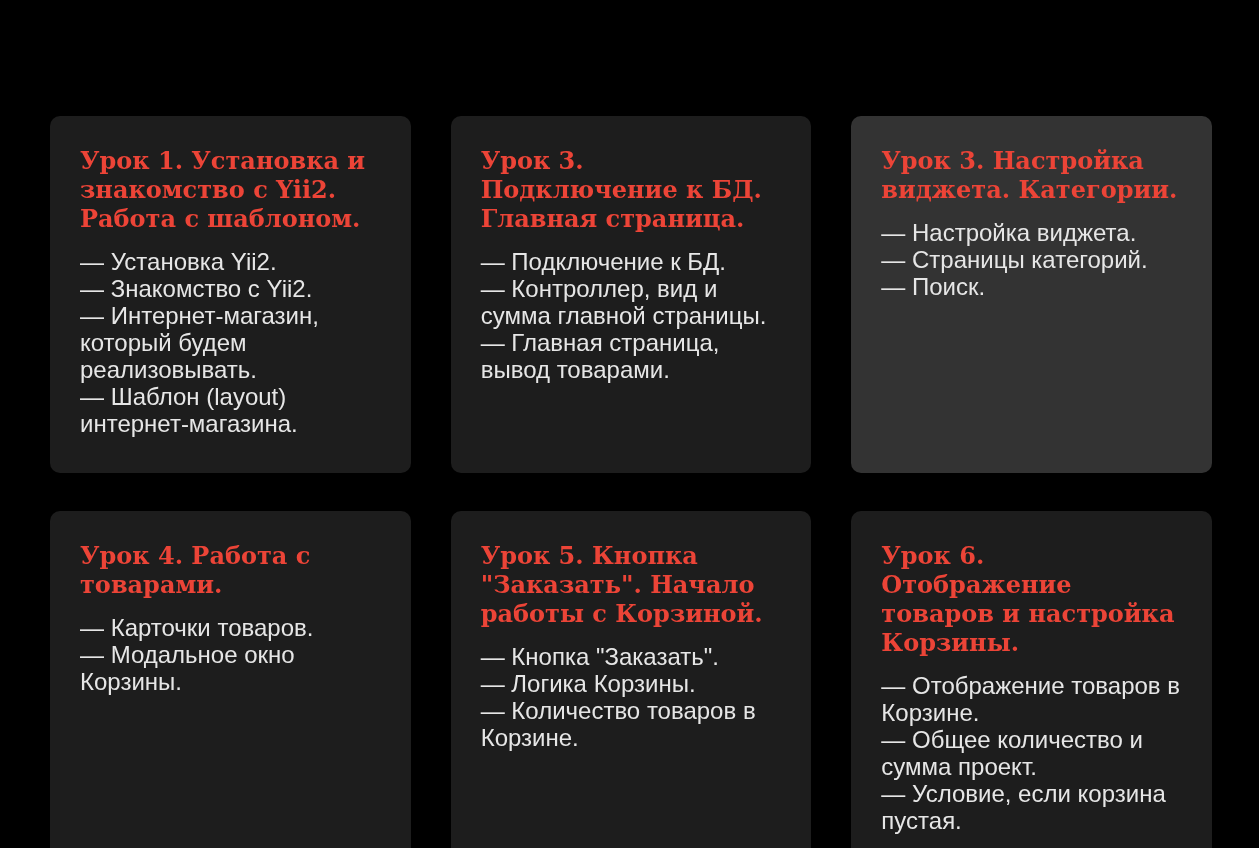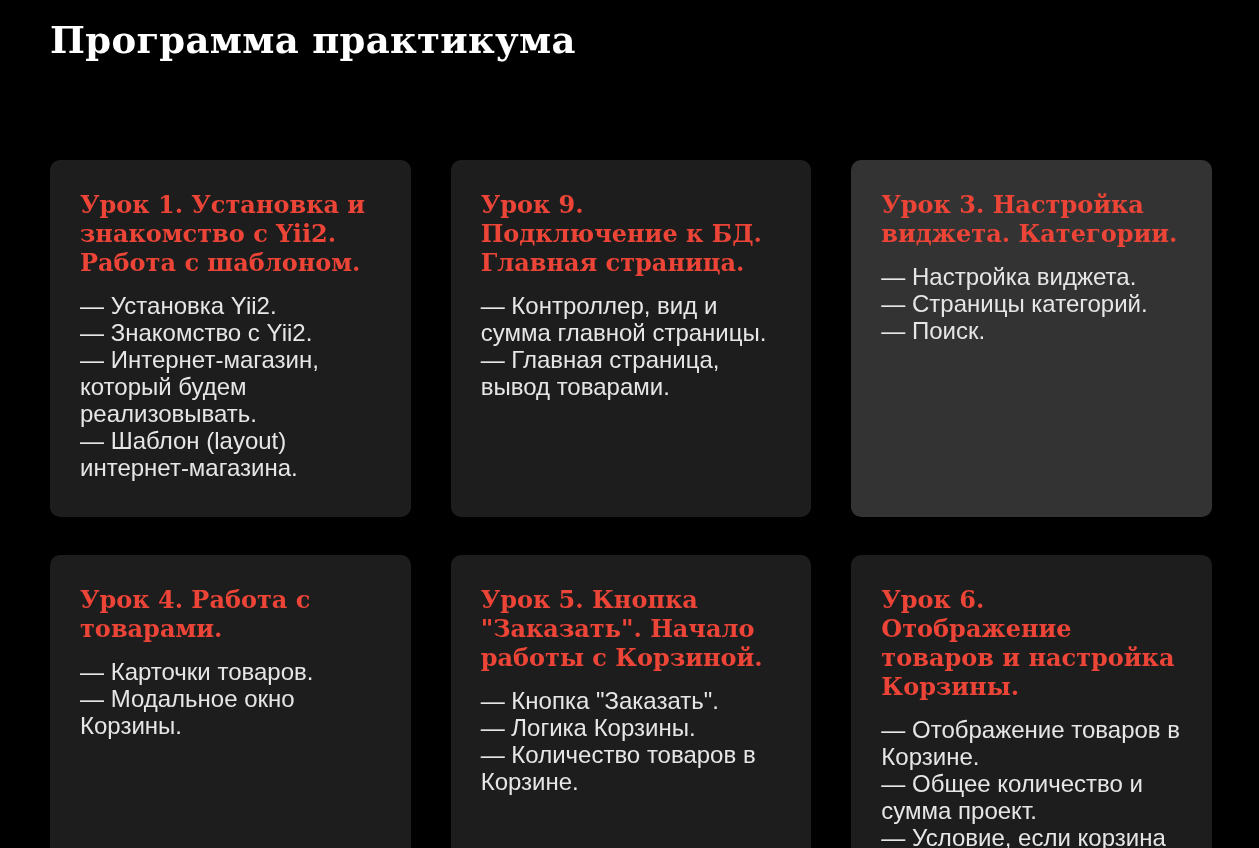--- a/index.html
+++ b/index.html
@@ -58,37 +58,37 @@
   .card-topics li {
     font-size: 24px;
     line-height: 27px;
     color: var(--body-text, #e6e6e6);
   }
 </style>
 </head>
 <body>
 
 <div class="page">
-  <h1 class="page-title">Программа практикума</h1>
 
   <div class="cards-grid">
 
     <div class="card">
       <h2 class="card-title">Урок 1. Установка и знакомство с Yii2. Работа с шаблоном.</h2>
       <ul class="card-topics">
         <li>— Установка Yii2.</li>
         <li>— Знакомство с Yii2.</li>
         <li>— Интернет-магазин, который будем реализовывать.</li>
         <li>— Шаблон (layout) интернет-магазина.</li>
       </ul>
     </div>
 
     <div class="card">
-      <h2 class="card-title">Урок 9. Подключение к БД. Главная страница.</h2>
+      <h2 class="card-title">Урок 3. Подключение к БД. Главная страница.</h2>
       <ul class="card-topics">
+        <li>— Подключение к БД.</li>
         <li>— Контроллер, вид и сумма главной страницы.</li>
         <li>— Главная страница, вывод товарами.</li>
       </ul>
     </div>
 
     <div class="card highlight">
       <h2 class="card-title">Урок 3. Настройка виджета. Категории.</h2>
       <ul class="card-topics">
         <li>— Настройка виджета.</li>
         <li>— Страницы категорий.</li>

